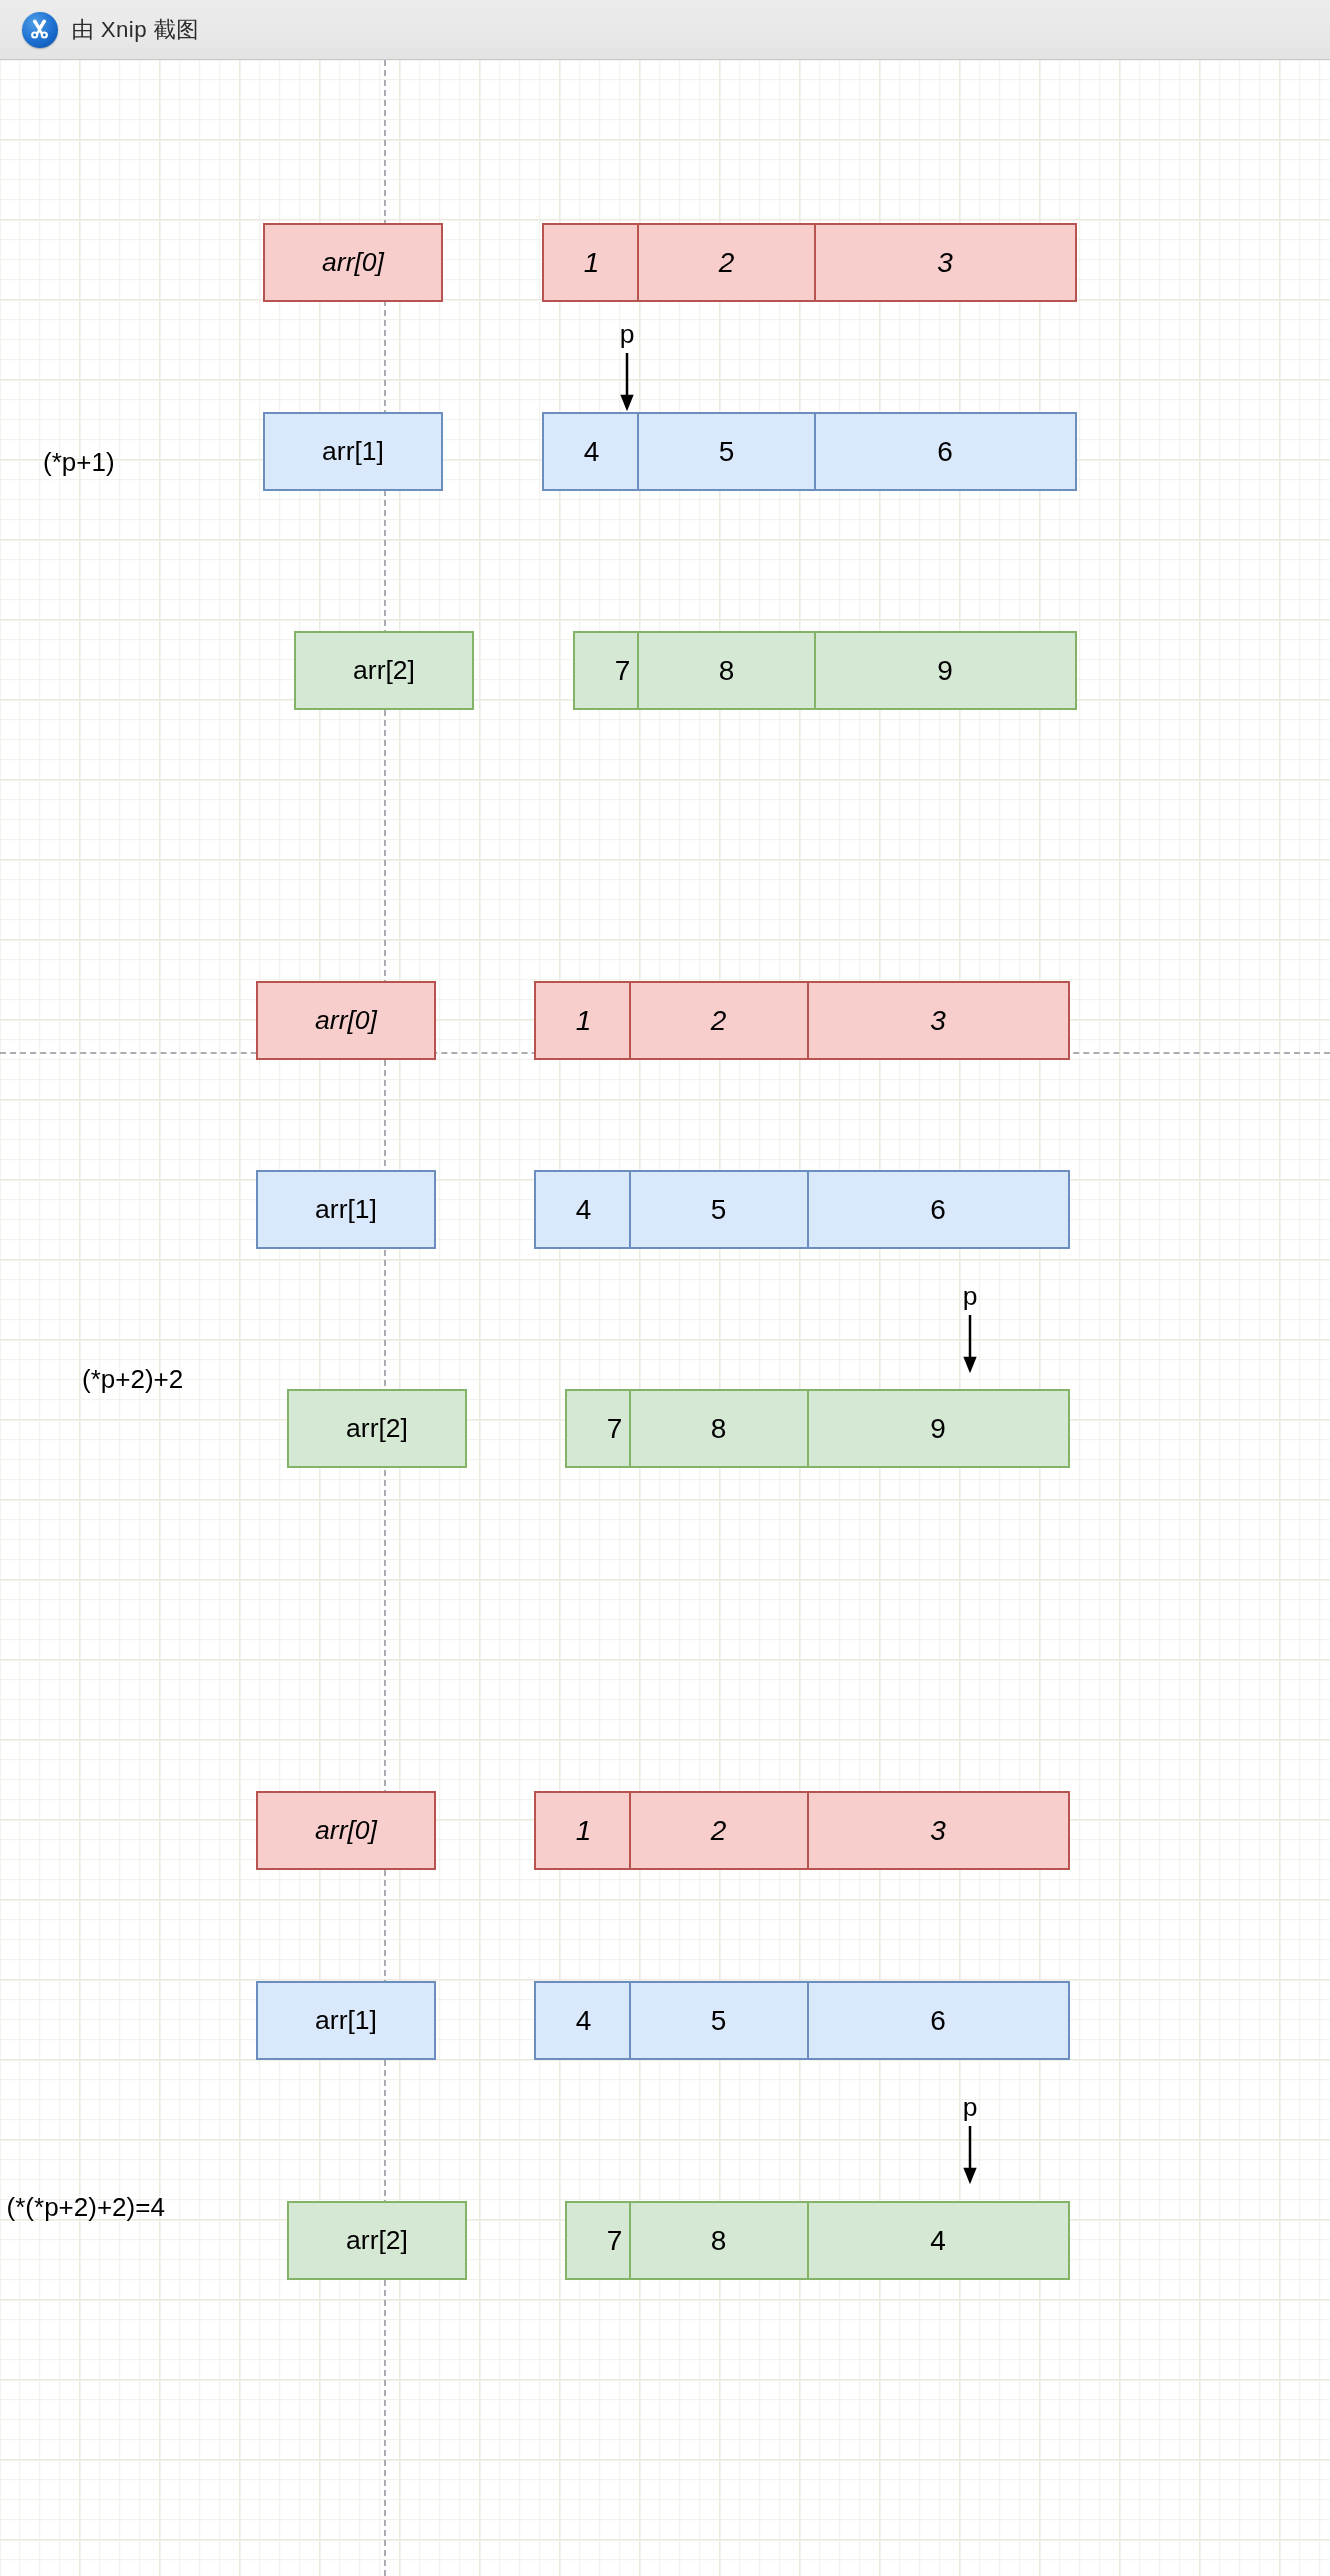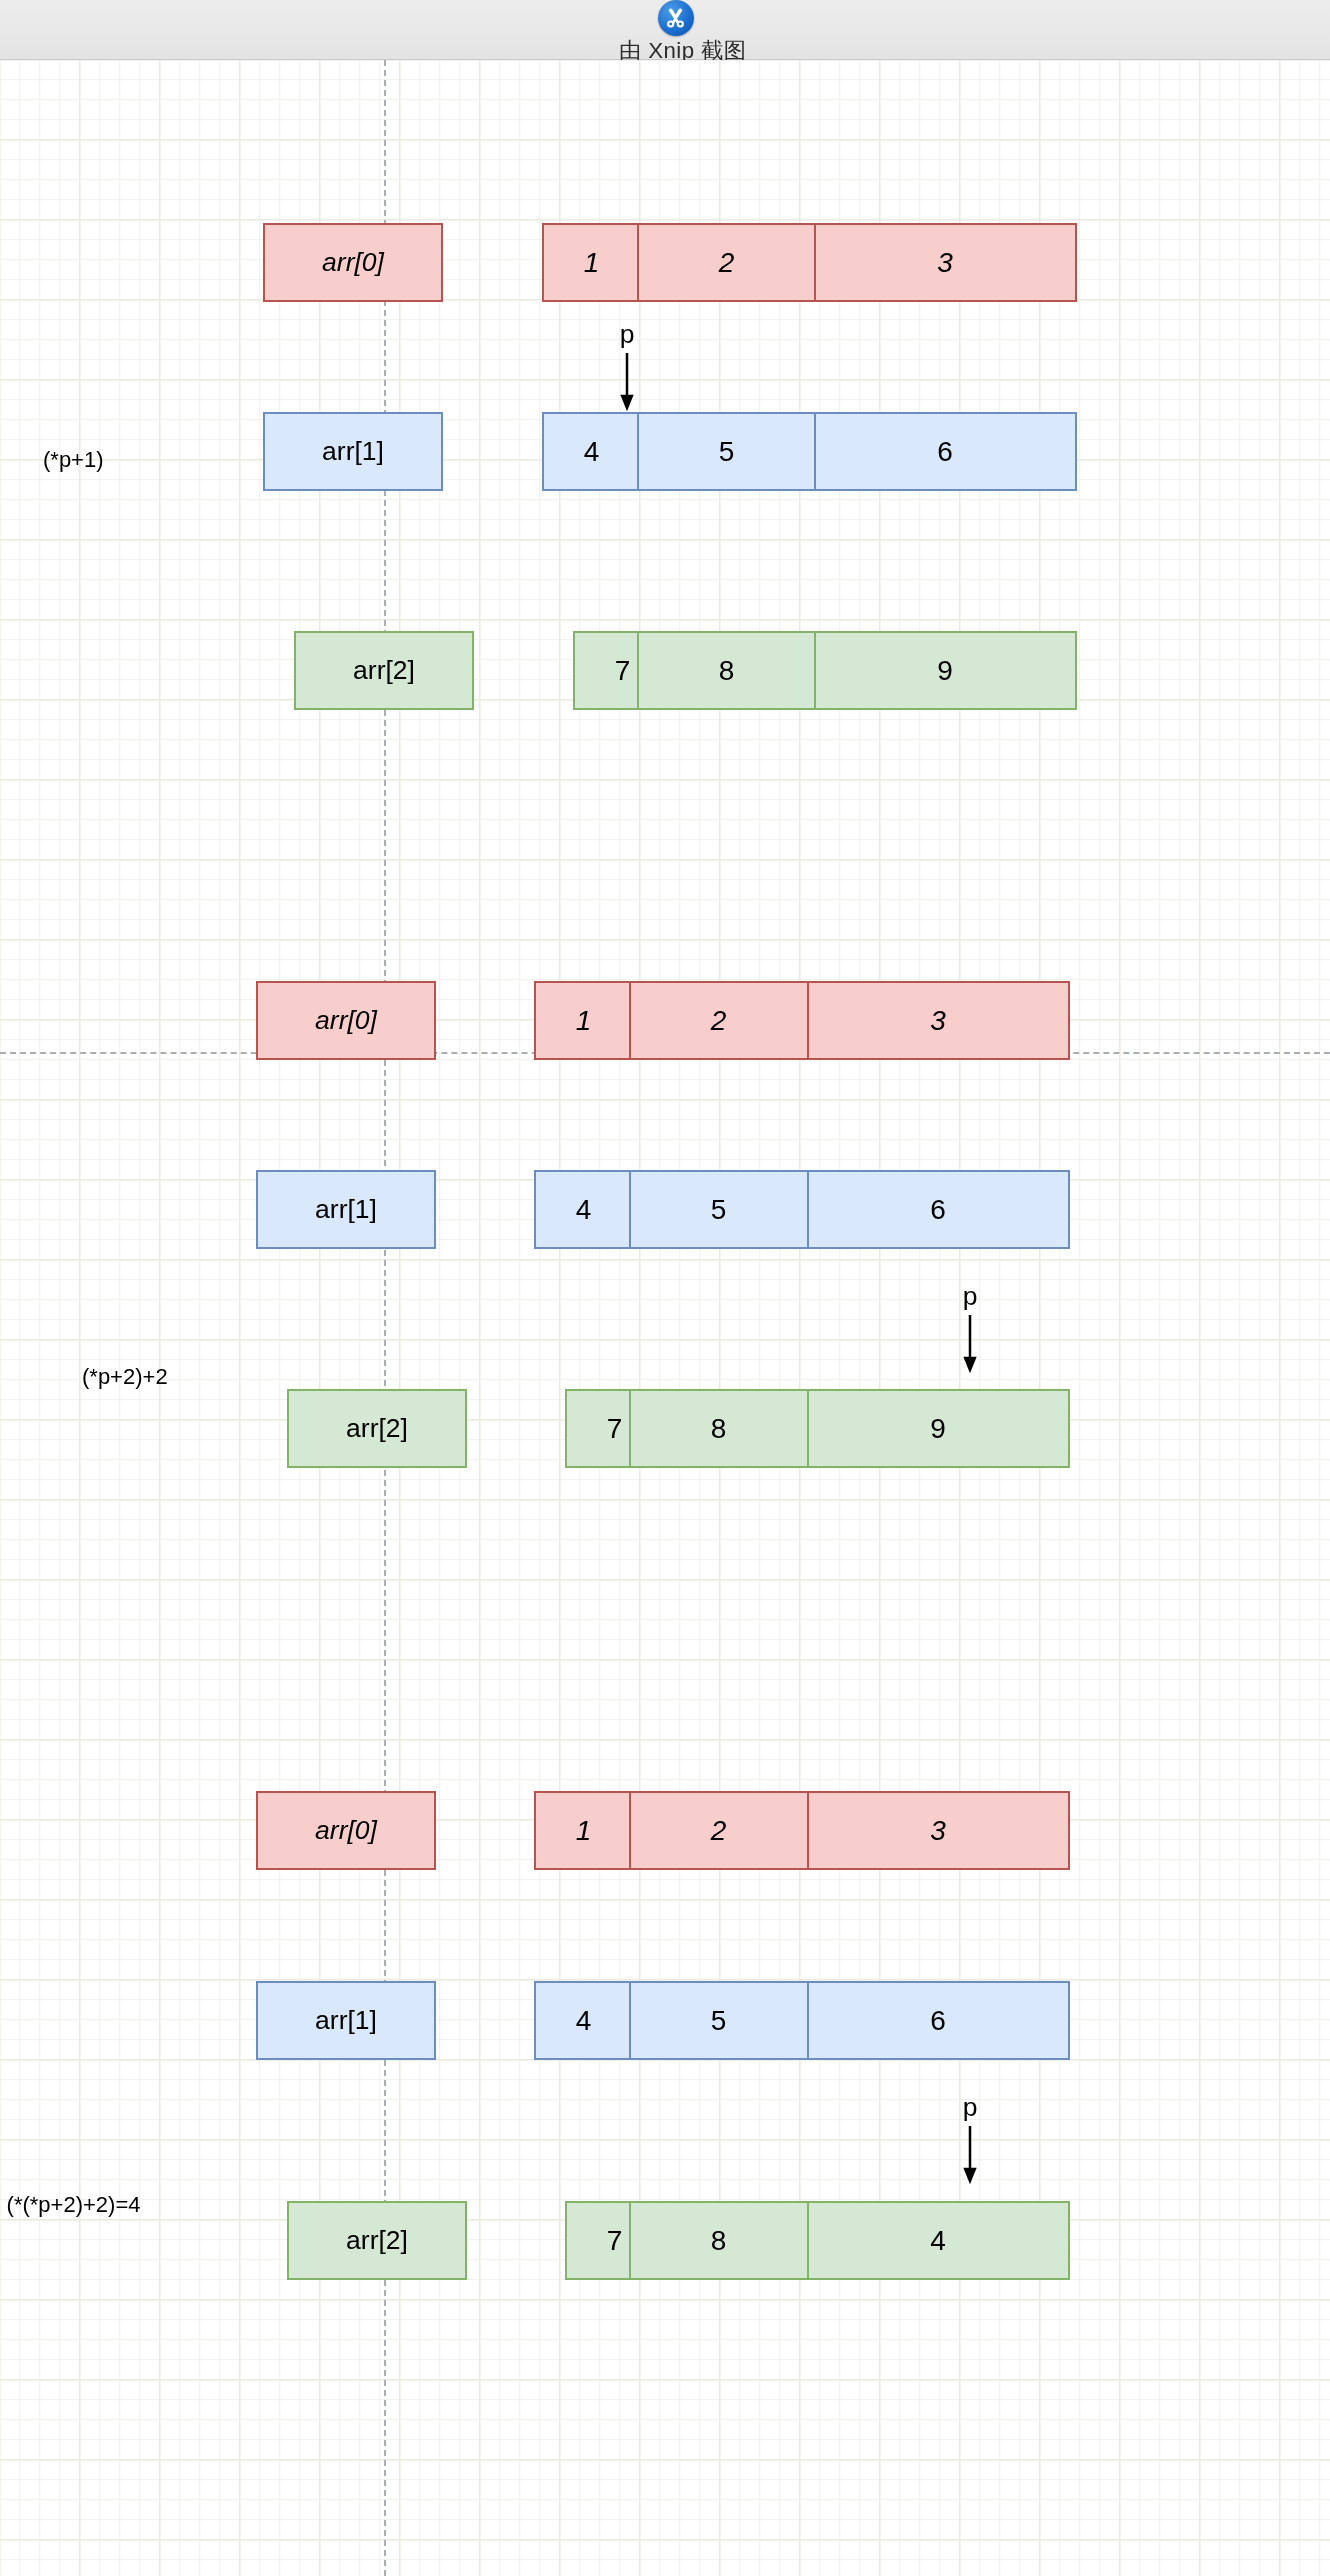--- a/index.html
+++ b/index.html
@@ -25,21 +25,20 @@
     position: absolute;
     left: 0; top: 0;
     width: 1330px;
     height: 60px;
     background: linear-gradient(to bottom, #ececec 0%, #e8e8e8 60%, #e3e3e3 100%);
     border-bottom: 1.7px solid #c9c9c9;
     display: flex;
     align-items: center;
     box-sizing: border-box;
     padding-left: 21.5px;
-    flex-direction: column;
   }
   #xnip-logo {
     width: 36px;
     height: 36px;
     border-radius: 50%;
     background: radial-gradient(circle at 35% 30%, #4d9de6 0%, #1c6fd0 55%, #0a4fa5 100%);
     box-shadow: 0 0.8px 1.7px rgba(0,0,0,0.35);
     display: flex;
     align-items: center;
     justify-content: center;
@@ -115,21 +114,21 @@
   
   .cell + .cell { margin-left: -2.5px; }
 
   .red    { background: #f8cecc; border-color: #b85450; font-style: italic; }
   .blue   { background: #dae8fc; border-color: #6c8ebf; }
   .green  { background: #d5e8d4; border-color: #82b366; margin-left: 31px; }
 
   
   .expr {
     position: absolute;
-    font-size: 22px;
+    font-size: 26px;
     color: #000000;
     white-space: nowrap;
     font-family: "Liberation Sans", sans-serif;
   }
 
   
   .pointer {
     position: absolute;
     width: 50px;
     display: flex;

